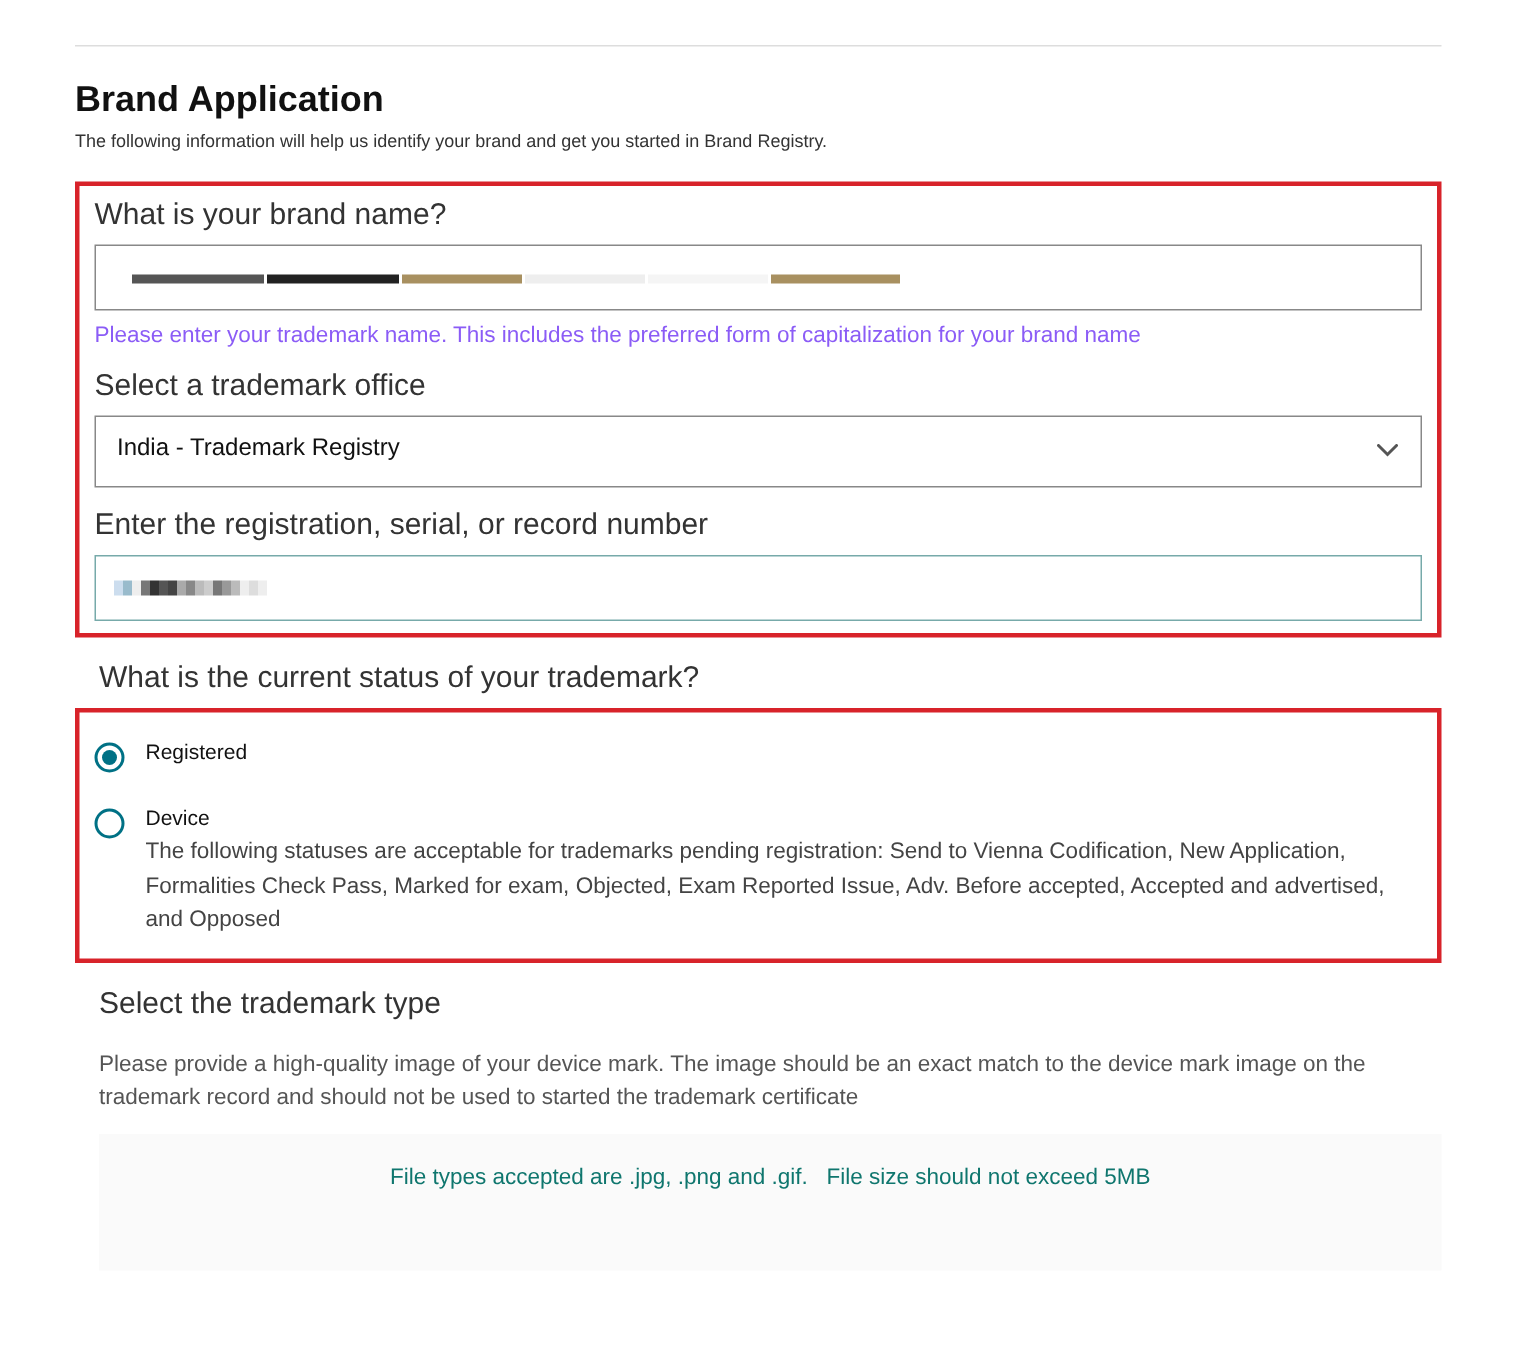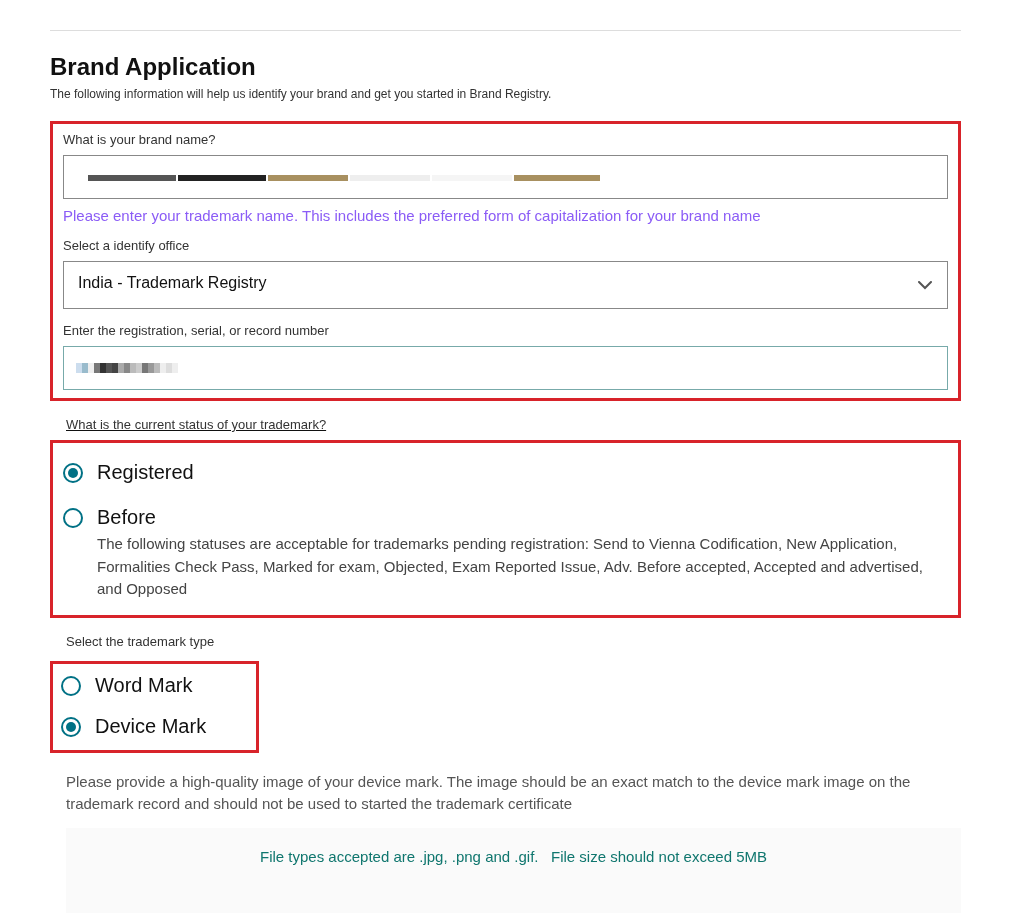--- a/index.html
+++ b/index.html
@@ -27,21 +27,21 @@
       font-size: 12px;
       color: #333;
       margin-bottom: 20px;
     }
     .highlight-box {
       border: 3px solid #d8232a;
       padding: 8px 10px;
       margin-bottom: 16px;
     }
     .field-label {
-      font-size: 13px;
+      font-size: 20px;
       color: #333;
       margin-bottom: 8px;
       display: block;
     }
     .text-input {
       width: 100%;
       height: 44px;
       border: 1px solid #888;
       padding: 0 12px;
       font-size: 15px;
@@ -86,21 +86,20 @@
       right: 16px;
       top: 50%;
       transform: translateY(-50%);
       pointer-events: none;
     }
     .section-spacer {
       height: 14px;
     }
     .status-group {
       margin-left: 16px;
-      text-decoration: underline;
     }
     .link-text {
       color: #007185;
       font-size: 16px;
       cursor: pointer;
     }
     .radio-row {
       display: flex;
       align-items: flex-start;
       margin-top: 10px;
@@ -121,21 +120,21 @@
       content: "";
       position: absolute;
       left: 3px;
       top: 3px;
       width: 10px;
       height: 10px;
       background: #007185;
       border-radius: 50%;
     }
     .radio-label {
-      font-size: 20px;
+      font-size: 14px;
       color: #111;
     }
     .radio-desc {
       font-size: 15px;
       color: #444;
       margin-top: 4px;
       line-height: 1.5;
     }
     .status-highlight {
       border: 3px solid #d8232a;
@@ -210,21 +209,21 @@
         <span class="bar" style="width:80px;background:#a89060"></span>
         <span class="bar" style="width:80px;background:#eee"></span>
         <span class="bar" style="width:80px;background:#f5f5f5"></span>
         <span class="bar" style="width:86px;background:#a89060"></span>
       </div>
     </div>
     <p class="helper-text">Please enter your trademark name. This includes the preferred form of capitalization for your brand name</p>
 
     <div class="section-spacer"></div>
 
-    <label class="field-label">Select a identify office</label>
+    <label class="field-label">Select a trademark office</label>
     <div class="select-wrap">
       <div class="select-box">
         <span>India - Trademark Registry</span>
       </div>
       <span class="chevron">
         <svg width="14" height="9" viewBox="0 0 14 9">
             <path d="M1 1 L7 7 L13 1" stroke="#555" stroke-width="2" fill="none" stroke-linecap="round"></path>
           </svg>
       </span>
     </div>
@@ -261,40 +260,30 @@
   <div class="status-highlight">
     <div class="radio-row">
       <div class="radio selected"></div>
       <div>
         <div class="radio-label">Registered</div>
       </div>
     </div>
     <div class="radio-row" style="margin-top:22px;">
       <div class="radio"></div>
       <div>
-        <div class="radio-label">Before</div>
+        <div class="radio-label">Device</div>
         <div class="radio-desc">The following statuses are acceptable for trademarks pending registration: Send to Vienna Codification, New Application, Formalities Check Pass, Marked for exam, Objected, Exam Reported Issue, Adv. Before accepted, Accepted and advertised, and Opposed</div>
       </div>
     </div>
   </div>
 
   
   <div class="type-group">
     <label class="field-label">Select the trademark type</label>
   </div>
-  <div class="type-highlight">
-    <div class="radio-row" style="margin-top:6px;">
-      <div class="radio"></div>
-      <div class="radio-label">Word Mark</div>
-    </div>
-    <div class="radio-row" style="margin-top:18px;">
-      <div class="radio selected"></div>
-      <div class="radio-label">Device Mark</div>
-    </div>
-  </div>
 
   <p class="upload-note">Please provide a high-quality image of your device mark. The image should be an exact match to the device mark image on the trademark record and should not be used to started the trademark certificate</p>
 
   <div class="upload-panel">
     <div class="upload-info">
       <span>File types accepted are .jpg, .png and .gif.</span>&nbsp;&nbsp;&nbsp;<span>File size should not exceed 5MB</span>
     </div>
 
   </div>
 </div>

